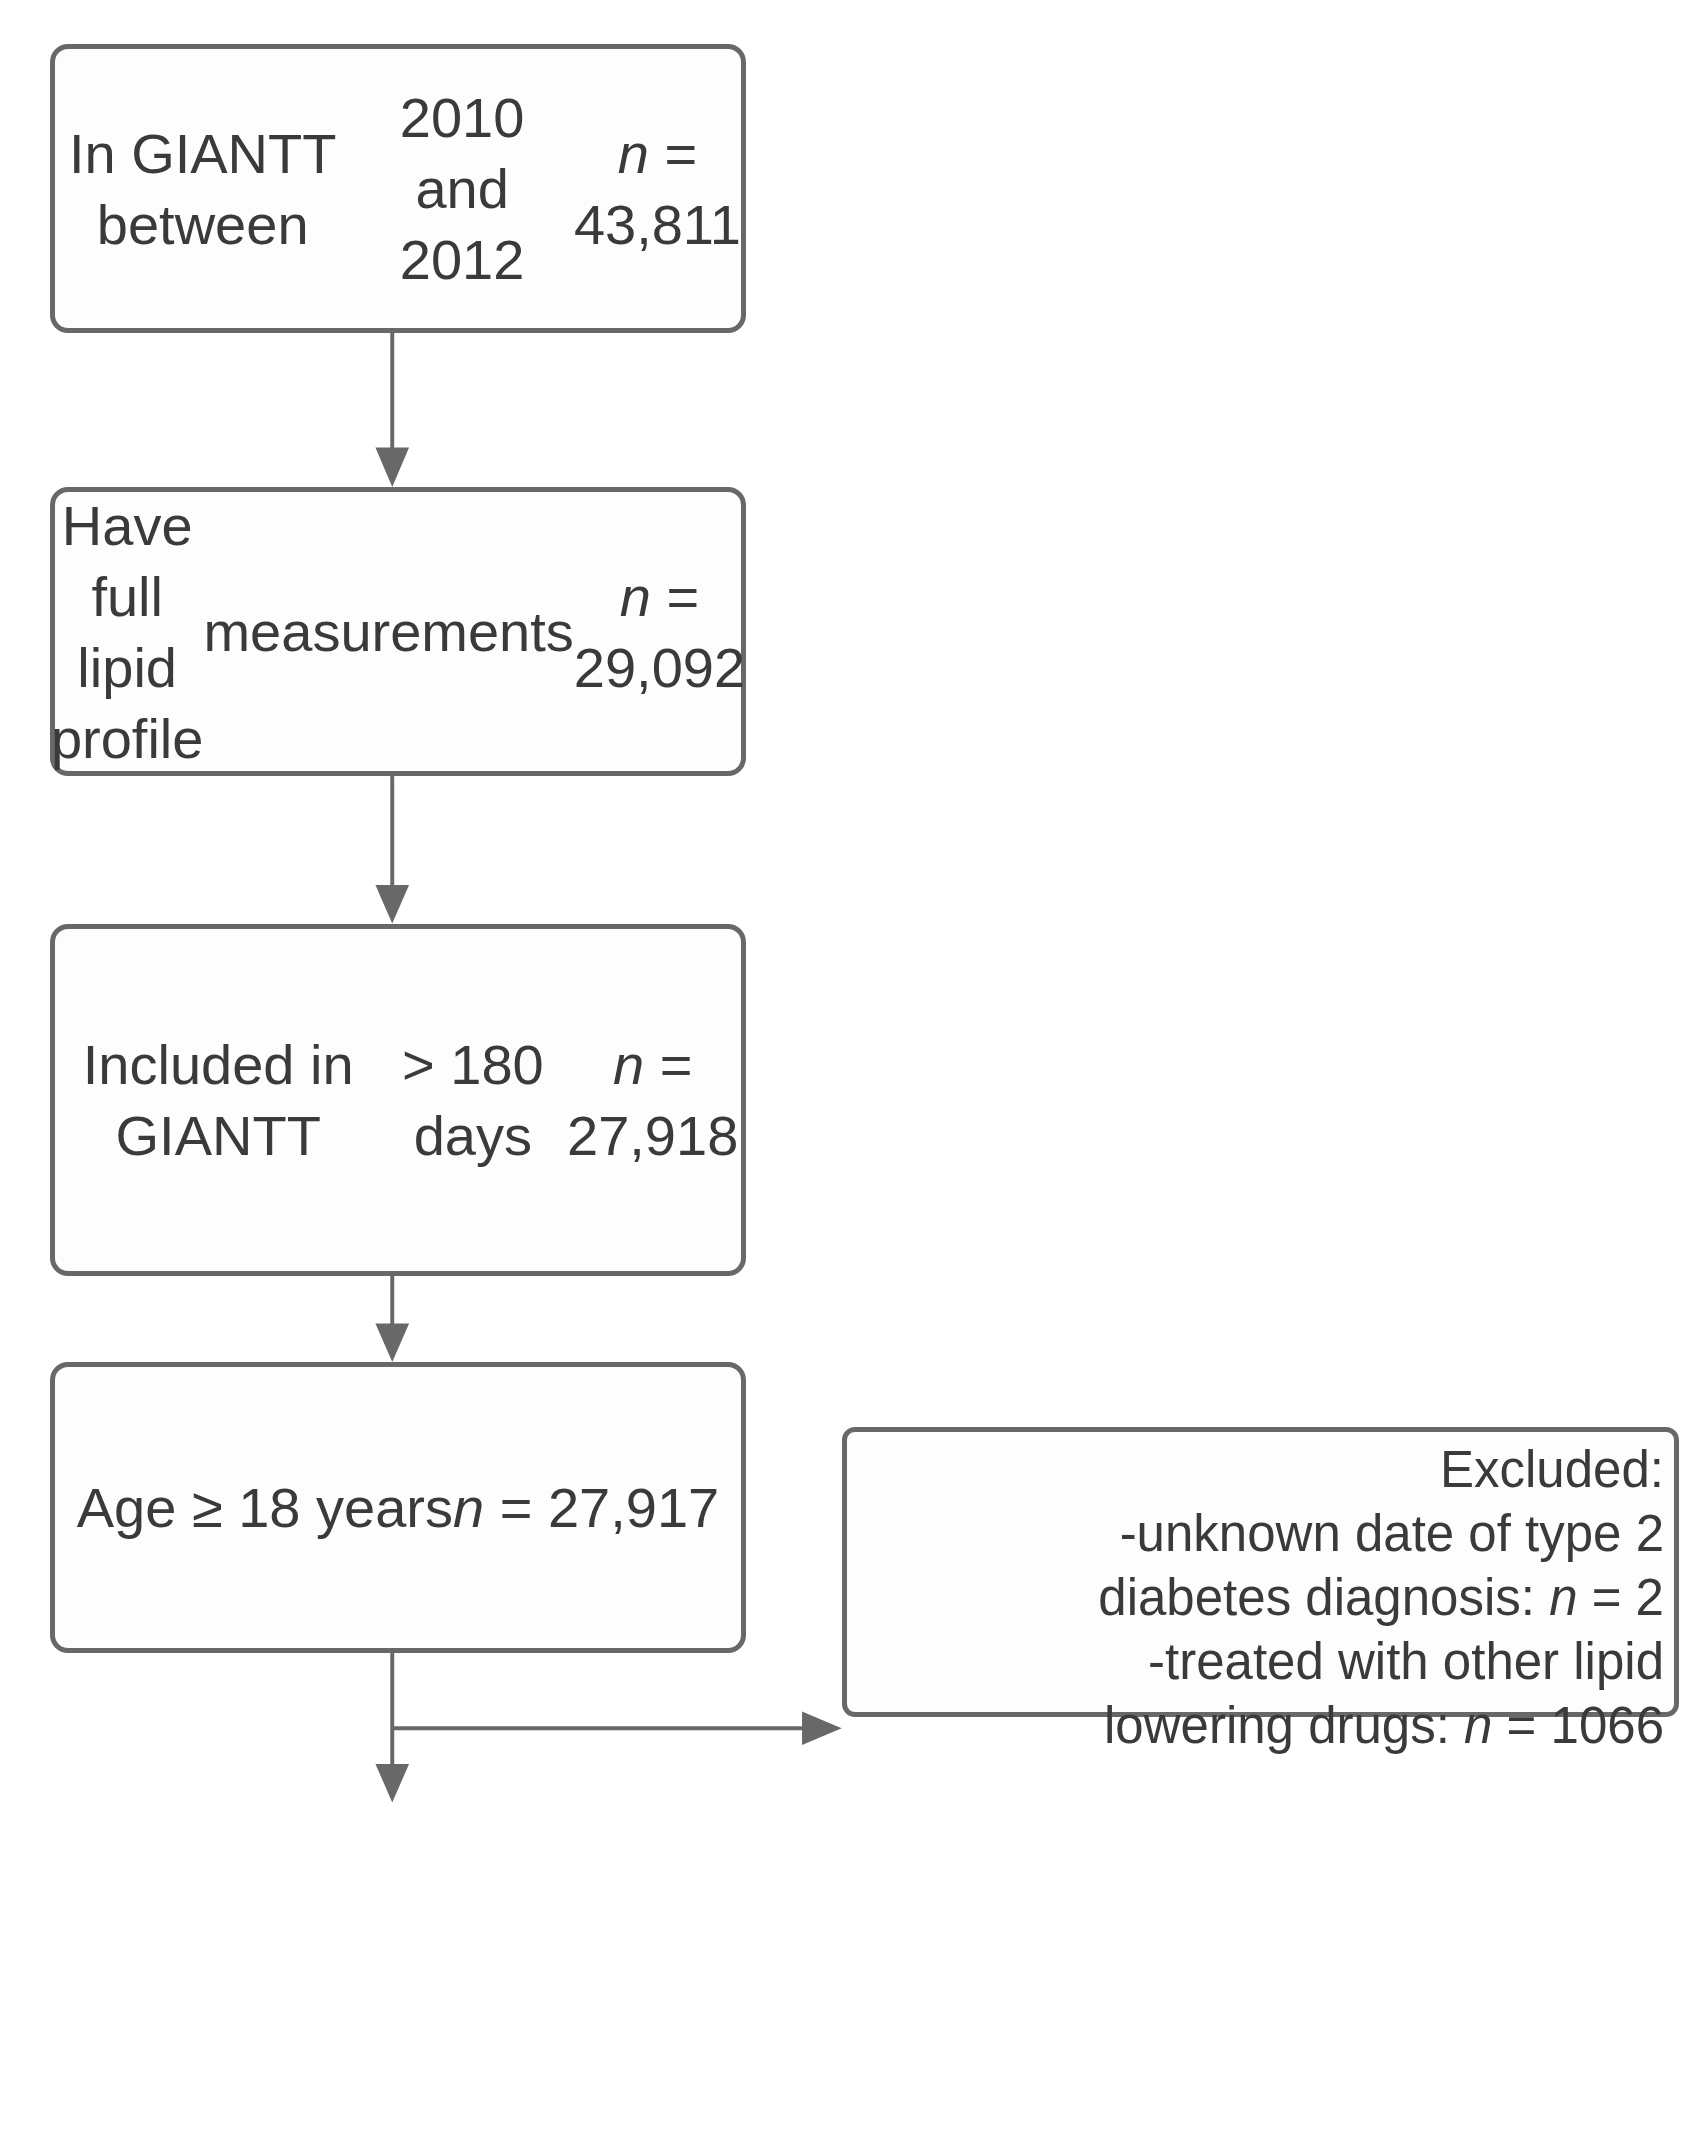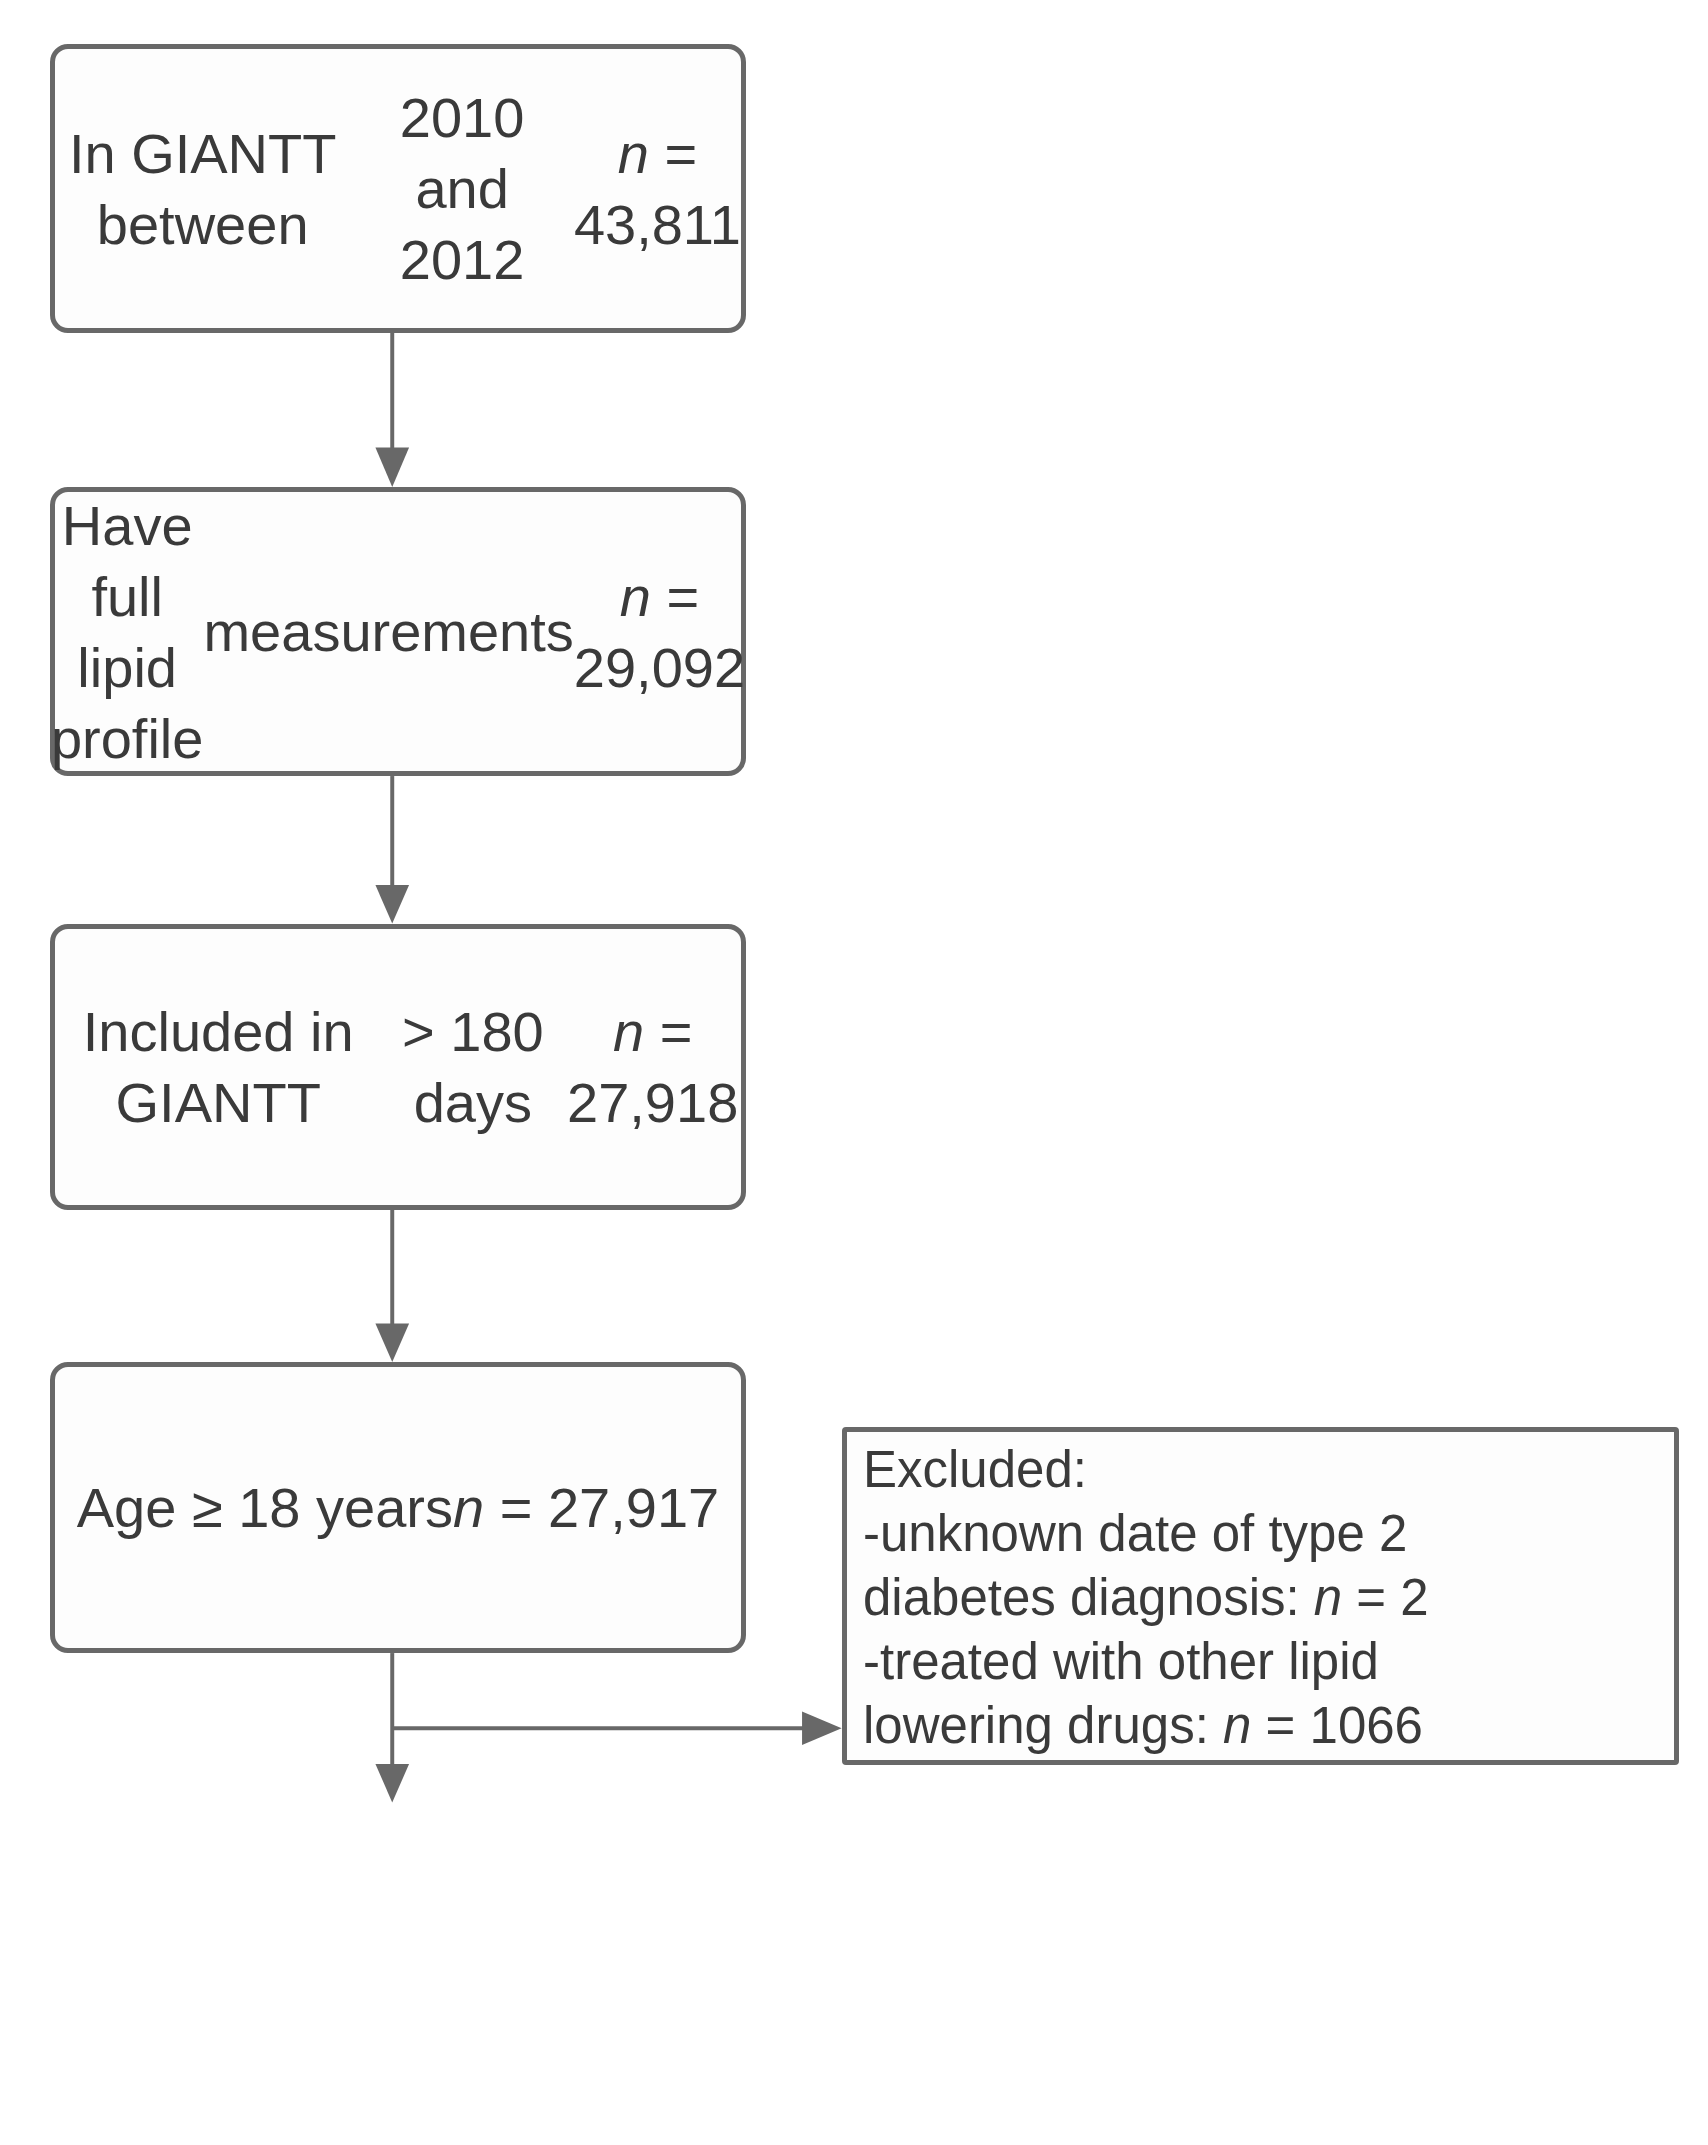--- a/index.html
+++ b/index.html
@@ -25,28 +25,28 @@
     border:5px solid var(--border);
     border-radius:18px;
     background:var(--boxBackground);
     display:flex;
     align-items:center;justify-content:center;
     text-align:center;
     font-size:56px;line-height:71px;
   }
   .ebox{
     position:absolute;
-    left:842px;top:1427px;width:837px;height:338px;
+    left:842px;top:1427px;width:837px;height:290px;
     box-sizing:border-box;
     border:5px solid var(--border);
-    border-radius:4px;
+    border-radius:13px;
     background:var(--boxBackground);
     padding:6px 10px 6px 16px;
     font-size:51px;line-height:64px;
-    text-align:left;
+    text-align:right;
   }
   .it{font-style:italic;}
   #connectors{position:absolute;left:0;top:0;pointer-events:none;}
   #connectors line{stroke:var(--arrow);stroke-width:4;}
   #connectors polygon{fill:var(--arrow);}
 </style>
 </head>
 <body>
 
 <div id="canvas">
@@ -69,21 +69,21 @@
     <div>2010 and 2012</div>
     <div><span class="it">n</span><span> = 43,811</span></div>
   </div>
 
   <div class="fbox" style="top:487px;height:289px">
     <div>Have full lipid profile</div>
     <div>measurements</div>
     <div><span class="it">n</span><span> = 29,092</span></div>
   </div>
 
-  <div class="fbox" style="top:924px;height:286px">
+  <div class="fbox" style="top:924px;height:352px">
     <div>Included in GIANTT</div>
     <div>&gt; 180 days</div>
     <div><span class="it">n</span><span> = 27,918</span></div>
   </div>
 
   <div class="fbox" style="top:1362px;height:291px">
     <div>Age ≥ 18 years</div>
     <div><span class="it">n</span><span> = 27,917</span></div>
   </div>
 

